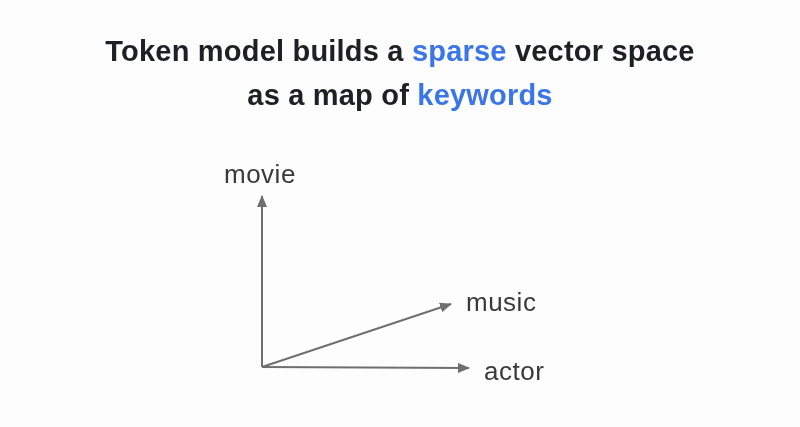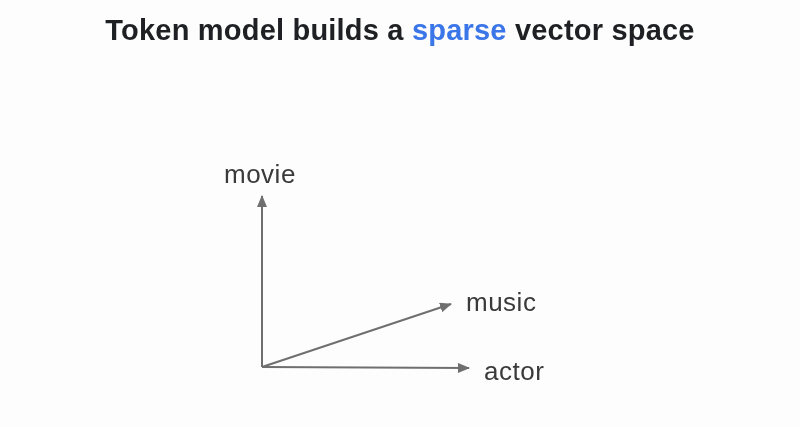--- a/index.html
+++ b/index.html
@@ -9,21 +9,21 @@
   body {
     width: 800px;
     height: 427px;
     background: #fdfdfd;
     overflow: hidden;
     position: relative;
     font-family: "Liberation Sans", sans-serif;
   }
   .title {
     position: absolute;
-    top: 8px;
+    top: 29px;
     left: 0;
     width: 800px;
     text-align: center;
     font-size: 29px;
     font-weight: 700;
     line-height: 44px;
     color: #1f2023;
     letter-spacing: 0.2px;
   }
   .title-line {
@@ -50,20 +50,21 @@
     stroke: #6f6f6f;
     stroke-width: 2;
     fill: none;
   }
 </style>
 </head>
 <body>
 
 <div class="title">
   <div class="title-line"><span>Token model builds a </span><span class="hl">sparse</span><span> vector space</span></div>
+  <div class="title-line"><span>as a map of </span><span class="hl">keywords</span></div>
 </div>
 
 <svg class="diagram-svg" viewBox="0 0 800 427" xmlns="http://www.w3.org/2000/svg">
   <defs>
     <marker id="arrowhead" viewBox="0 0 12 10" refX="11" refY="5" markerWidth="12" markerHeight="10" markerUnits="userSpaceOnUse" orient="auto">
       <path d="M0,0 L12,5 L0,10 z" fill="#6f6f6f"></path>
     </marker>
   </defs>
 
   <line class="axis-line" x1="262" y1="367" x2="262" y2="196" marker-end="url(#arrowhead)"></line>

